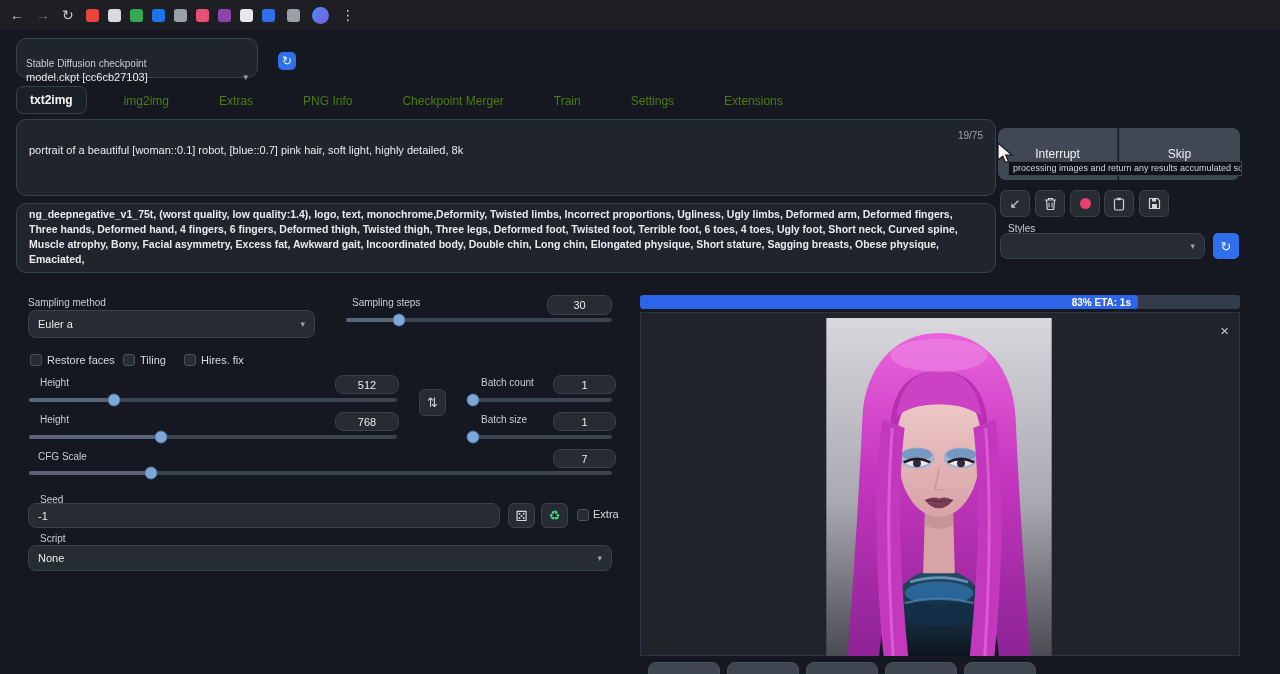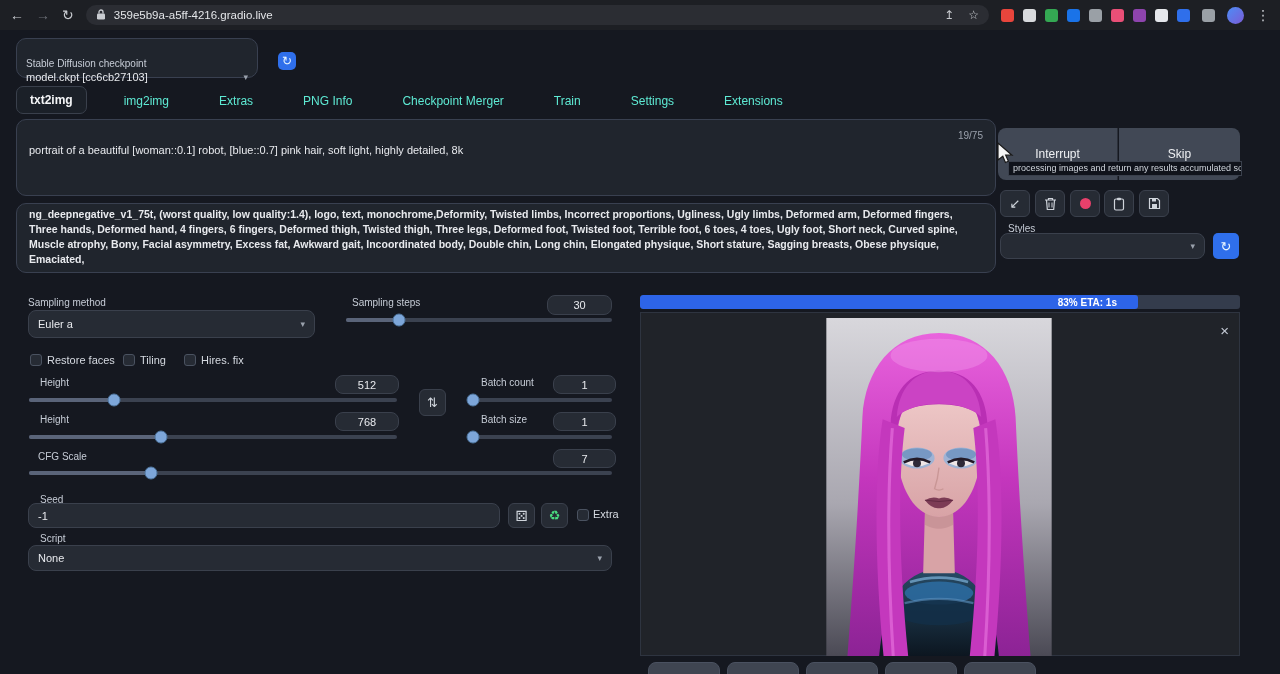--- a/index.html
+++ b/index.html
@@ -39,59 +39,46 @@
     background:#7da6d9; border:1px solid #4f769f; border-radius:50%; }
   .cb { width:12px; height:12px; background:#262b34; border:1px solid #4a5260; border-radius:3px; display:inline-block; }
   .cblabel { font-size:11px; color:#d5d9e0; }
   .toolbtn { display:flex; align-items:center; justify-content:center;
     background:#262b34; border:1px solid #3a404c; border-radius:6px; color:#cfd4db; }
   .bluebtn { display:flex; align-items:center; justify-content:center;
     background:#2f6feb; border-radius:5px; color:#eaf6ff; }
 
   
   .tabs { position:absolute; left:16px; top:86px; display:flex; gap:24px; align-items:flex-end; }
-  .tab { padding:6px 13px; font-size:12px; color:#5eead4; }
+  .tab { padding:6px 13px; font-size:12px; color:#4d7c0f; }
   .tab.selected { background:#1b2028; border:1px solid #3a404c; border-radius:7px;
     color:#f5f6f8; font-weight:bold; }
 
   
   .genbtn { background:#414855; color:#eef0f3; font-size:12px;
     display:flex; align-items:center; justify-content:center; }
   .tooltip { background:rgba(14,17,24,0.95); border:1px solid #3a404c; color:#cfd4db;
     font-size:9px; line-height:11px; padding:1px 4px; white-space:nowrap; overflow:hidden; z-index:30; }
 
   
   .progress-track { background:#343c4c; border-radius:3px; overflow:hidden; }
   .progress-fill { height:100%; display:flex; align-items:center; justify-content:flex-end;
-    padding-right:21px; font-size:10px; font-weight:bold; color:#ffffff; border-radius:3px; }
+    padding-right:7px; font-size:10px; font-weight:bold; color:#ffffff; border-radius:3px; }
   .gallery { background:#202329; border:1px solid #2e3440; }
   .outbtn { width:72px; height:24px; background:#3f4551; border:1px solid #4a5160; border-radius:8px; }
   .negtext { font-size:10.5px; font-weight:600; line-height:15px; color:#e8eaee; }
   .prtext { font-size:11px; color:#e8eaee; }
 </style>
 </head>
 <body>
 
 <div class="browser-bar">
   <span class="navbtn">←</span>
   <span class="navbtn dim">→</span>
   <span class="navbtn">↻</span>
-  <div class="url-pill">
-    <span>
-      <svg width="10" height="11" viewBox="0 0 10 11">
-          <rect x="1" y="4.5" width="8" height="6" rx="1.3" fill="#c9ccd1"></rect>
-          <path d="M3,4.5 V3 a2,2 0 0 1 4,0 V4.5" fill="none" stroke="#c9ccd1" stroke-width="1.3"></path>
-        </svg>
-    </span>
-    <span class="url-text">359e5b9a-a5ff-4216.gradio.live</span>
-    <span class="pill-right">
-      <span>↥</span>
-      <span>☆</span>
-    </span>
-  </div>
   <span class="ext-cluster">
       <span class="ext-icon" style="background: rgb(232, 69, 60);"></span>
       <span class="ext-icon" style="background: rgb(216, 218, 221);"></span>
       <span class="ext-icon" style="background: rgb(52, 168, 83);"></span>
       <span class="ext-icon" style="background: rgb(26, 115, 232);"></span>
       <span class="ext-icon" style="background: rgb(154, 160, 166);"></span>
       <span class="ext-icon" style="background: rgb(233, 79, 119);"></span>
       <span class="ext-icon" style="background: rgb(142, 68, 173);"></span>
       <span class="ext-icon" style="background: rgb(229, 231, 235);"></span>
       <span class="ext-icon" style="background: rgb(47, 111, 235);"></span>

